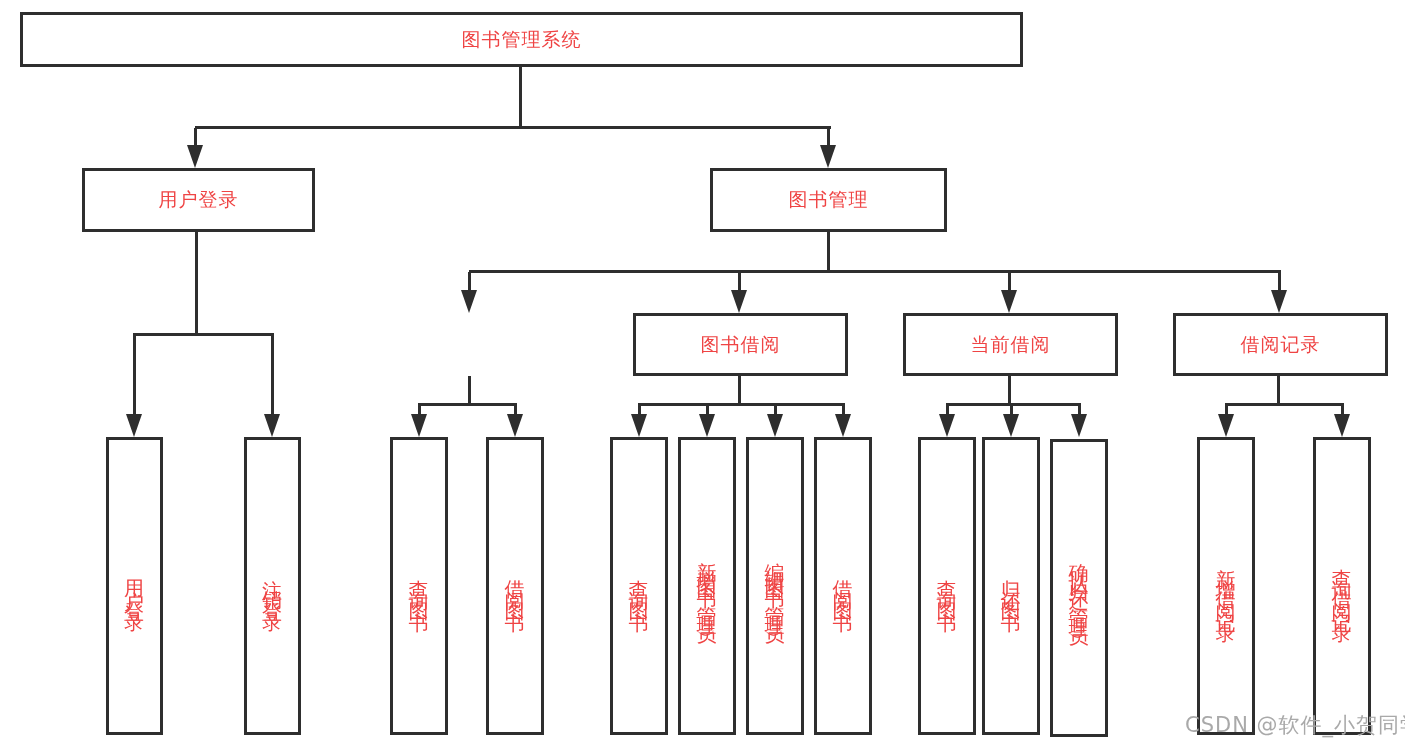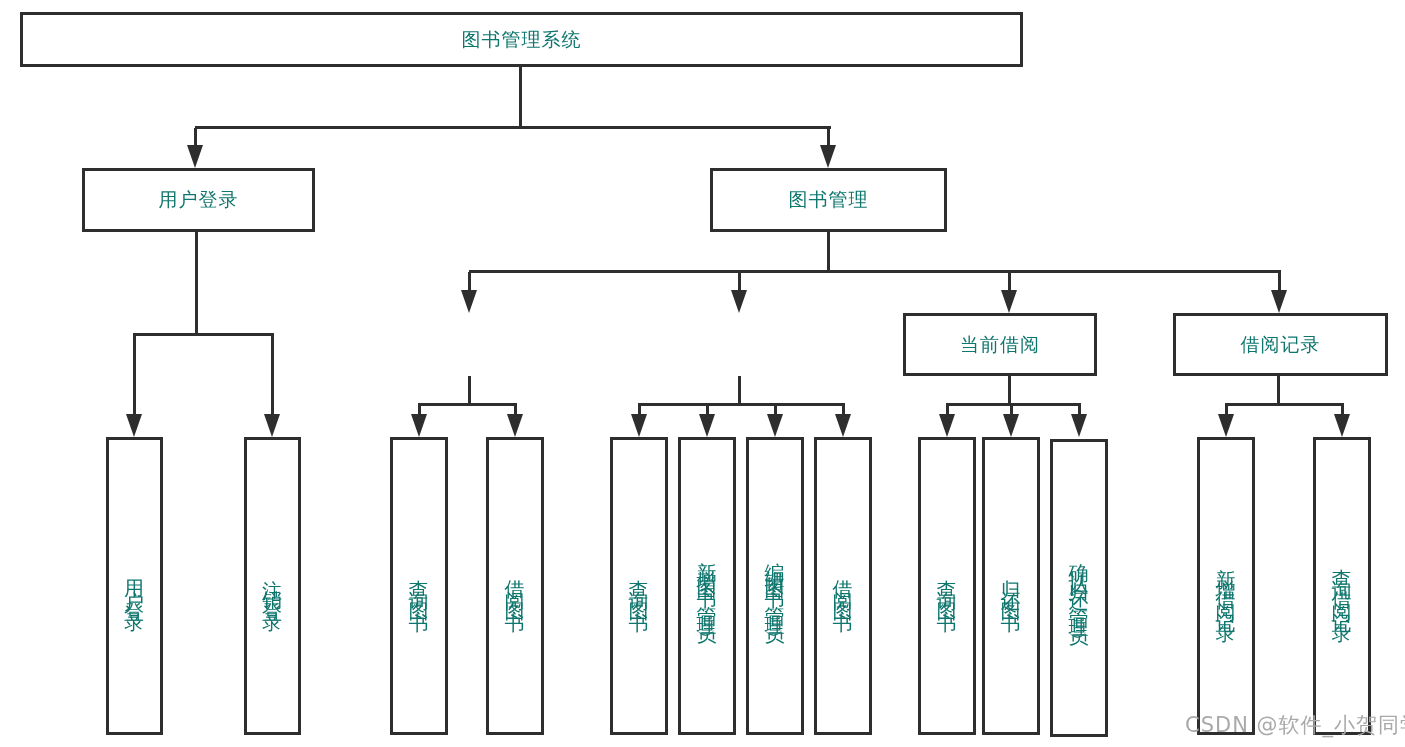--- a/index.html
+++ b/index.html
@@ -3,21 +3,21 @@
 <meta charset="utf-8">
 <style>
   html,body{margin:0;padding:0;background:#ffffff;}
   #stage{
     position:relative;width:1405px;height:747px;background:#ffffff;overflow:hidden;
     font-family:"DejaVu Sans","Liberation Sans",sans-serif;color:#333333;
   }
   .box{
     position:absolute;background:#ffffff;border:3px solid #2e2e2e;
     box-sizing:border-box;display:flex;align-items:center;justify-content:center;
-    font-size:19px;color:#0f766e;letter-spacing:1px;white-space:nowrap;
+    font-size:19px;color:#ef4444;letter-spacing:1px;white-space:nowrap;
   }
   .vbox{
     writing-mode:vertical-rl;text-orientation:mixed;
     font-size:20px;letter-spacing:11px;line-height:1;
     white-space:nowrap;
   }
   .line{position:absolute;background:#2e2e2e;}
   .tri{
     position:absolute;width:0;height:0;
     border-left:8.5px solid transparent;border-right:8.5px solid transparent;
@@ -62,21 +62,24 @@
   <div class="line" style="left:469px;top:270px;width:812px;height:3px;"></div>
   <div class="line" style="left:468px;top:272px;width:3px;height:20px;"></div>
   <div class="tri" style="left:461px;top:290px;"></div>
   <div class="line" style="left:738px;top:272px;width:3px;height:20px;"></div>
   <div class="tri" style="left:731px;top:290px;"></div>
   <div class="line" style="left:1008px;top:272px;width:3px;height:20px;"></div>
   <div class="tri" style="left:1001px;top:290px;"></div>
   <div class="line" style="left:1278px;top:272px;width:3px;height:20px;"></div>
   <div class="tri" style="left:1271px;top:290px;"></div>
 
-  <div class="box" style="left:903px;top:313px;width:194px;height:63px;">
+  <div class="box" style="left:633px;top:313px;width:215px;height:63px;">
+    <span>图书借阅</span>
+  </div>
+  <div class="box" style="left:903px;top:313px;width:215px;height:63px;">
     <span>当前借阅</span>
   </div>
   <div class="box" style="left:1173px;top:313px;width:215px;height:63px;text-align:right;">
     <span>借阅记录</span>
   </div>
 
   <div class="line" style="left:468px;top:376px;width:3px;height:29px;"></div>
   <div class="line" style="left:418px;top:403px;width:99px;height:3px;"></div>
   <div class="line" style="left:418px;top:405px;width:3px;height:12px;"></div>
   <div class="tri" style="left:411px;top:414px;"></div>

